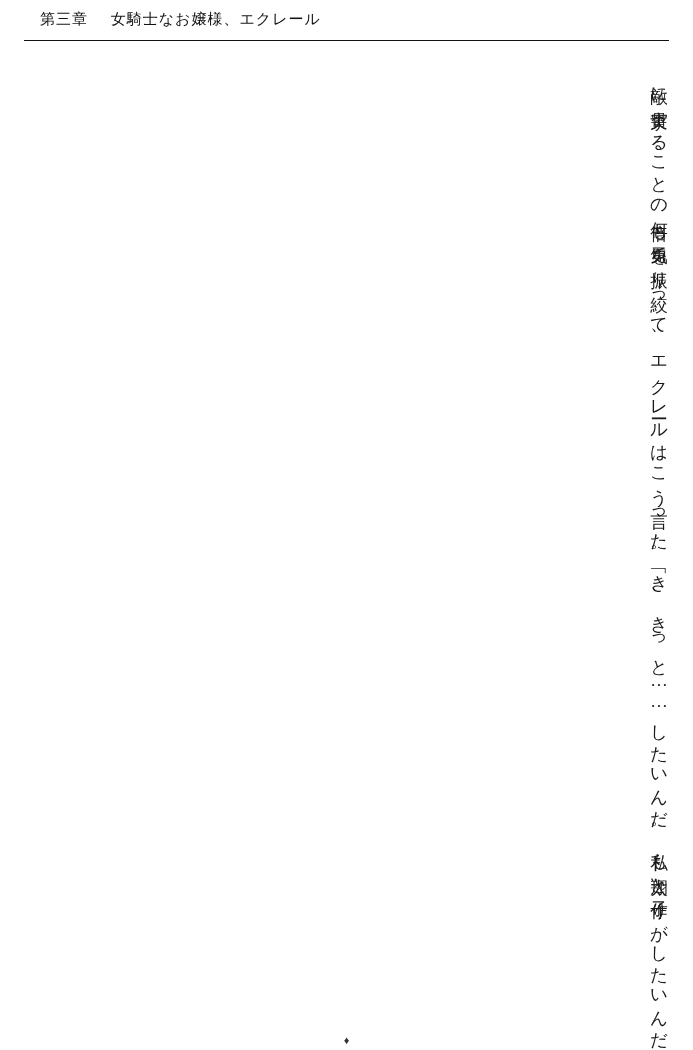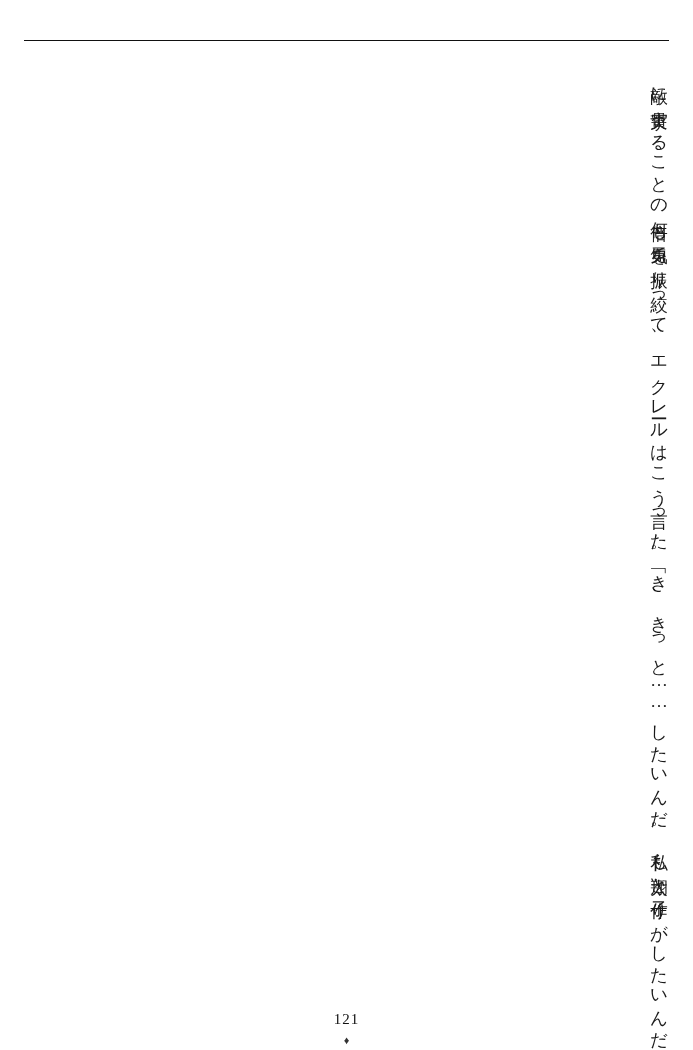--- a/index.html
+++ b/index.html
@@ -94,25 +94,28 @@
     text-align: center;
     font-size: 11px;
     color: #333;
   }
 </style>
 </head>
 <body>
 
 <div class="page">
 
+  <div class="header">
+    <span class="chap-num">第三章</span>
+    <span>女騎士なお嬢様、エクレール</span>
+  </div>
   <div class="header-rule"></div>
 
   <div class="body-area">
     <div class="line indent">敵に突貫することの何倍も勇気を振り絞って、エクレールはこう言った。</div>
     <div class="line">「き、きっと……したいんだ。私も翔太と子作りがしたいんだ」</div>
     <div class="line indent">翔太は頷き、その身体を抱き寄せた。それだけで十分だった。</div>
 
   </div>
 
-  <div class="folio">121</div>
   <div class="folio-mark">♦</div>
 
 </div>
 
 </body></html>

